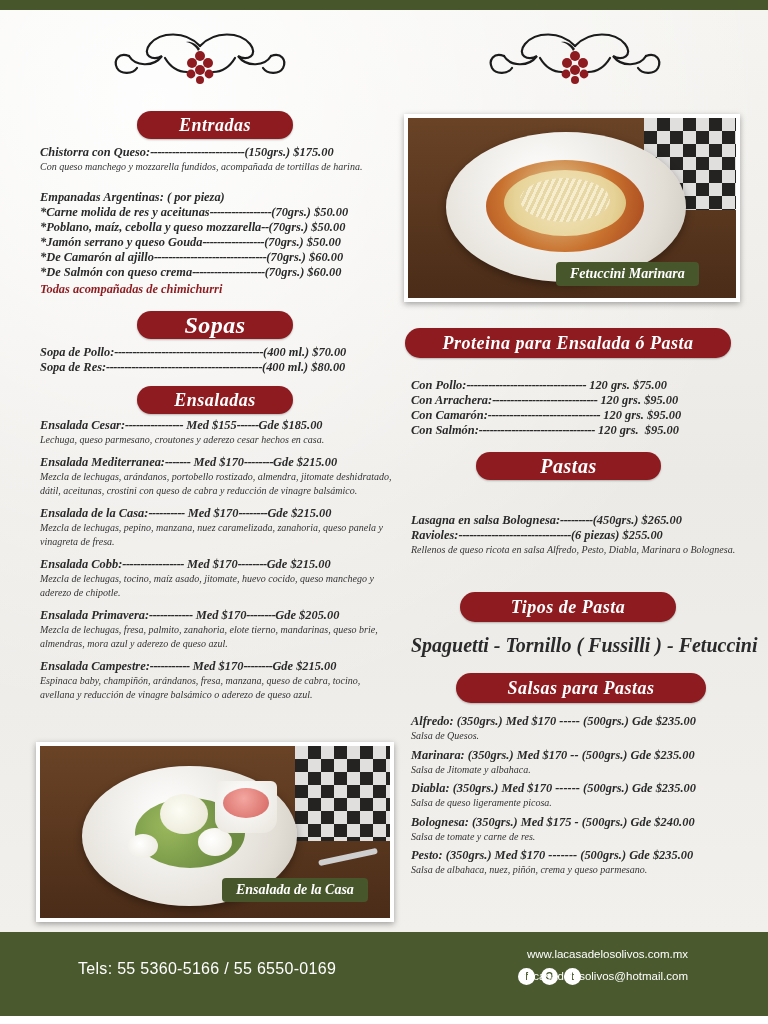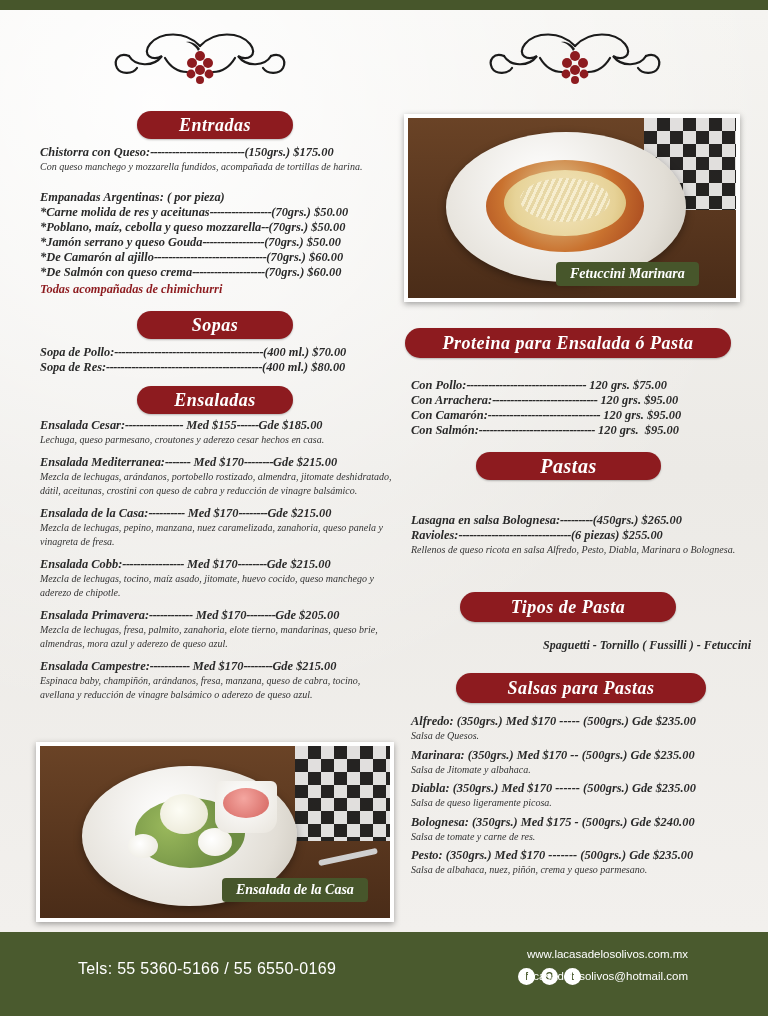--- a/index.html
+++ b/index.html
@@ -167,21 +167,21 @@
     </div>
     <div class="itm">
       <span>*De Camarón al ajillo</span><span class="dots">-------------------------------</span><span>(70grs.) $60.00</span>
     </div>
     <div class="itm">
       <span>*De Salmón con queso crema</span><span class="dots">--------------------</span><span>(70grs.) $60.00</span>
     </div>
     <div class="itm red" style="margin-top:2px;">Todas acompañadas de chimichurri</div>
   </div>
 
-  <div class="banner" style="left:137px;top:311px;width:156px;height:28px;font-size:18px;">Sopas</div>
+  <div class="banner" style="left:137px;top:311px;width:156px;height:28px;font-size:24px;">Sopas</div>
 
   <div class="col" style="left:40px;top:345px;width:350px;">
     <div class="itm">
       <span>Sopa de Pollo:</span><span class="dots">-----------------------------------------</span><span>(400 ml.) $70.00</span>
     </div>
     <div class="itm">
       <span>Sopa de Res:</span><span class="dots">-------------------------------------------</span><span>(400 ml.) $80.00</span>
     </div>
   </div>
 
@@ -278,21 +278,21 @@
     </div>
     <div class="itm">
       <span>Ravioles:</span><span class="dots">-------------------------------</span><span>(6 piezas) $255.00</span>
     </div>
     <div class="desc">Rellenos de queso ricota en salsa Alfredo, Pesto, Diabla, Marinara o Bolognesa.</div>
   </div>
 
   <div class="banner" style="left:460px;top:592px;width:216px;height:30px;font-size:18px;">Tipos de Pasta</div>
 
   <div class="col" style="left:411px;top:638px;width:340px;text-align:center;">
-    <div class="itm" style="font-size:12px;text-align:right;">Spaguetti - Tornillo ( Fussilli ) - Fetuccini</div>
+    <div class="itm" style="font-size:20px;text-align:right;">Spaguetti - Tornillo ( Fussilli ) - Fetuccini</div>
   </div>
 
   <div class="banner" style="left:456px;top:673px;width:250px;height:30px;font-size:18px;">Salsas para Pastas</div>
 
   <div class="col" style="left:411px;top:714px;width:345px;">
     <div class="itm">Alfredo: (350grs.) Med $170 ----- (500grs.) Gde $235.00</div>
     <div class="desc">Salsa de Quesos.</div>
     <div class="sp2"></div>
     <div class="itm">Marinara: (350grs.) Med $170 -- (500grs.) Gde $235.00</div>
     <div class="desc">Salsa de Jitomate y albahaca.</div>

